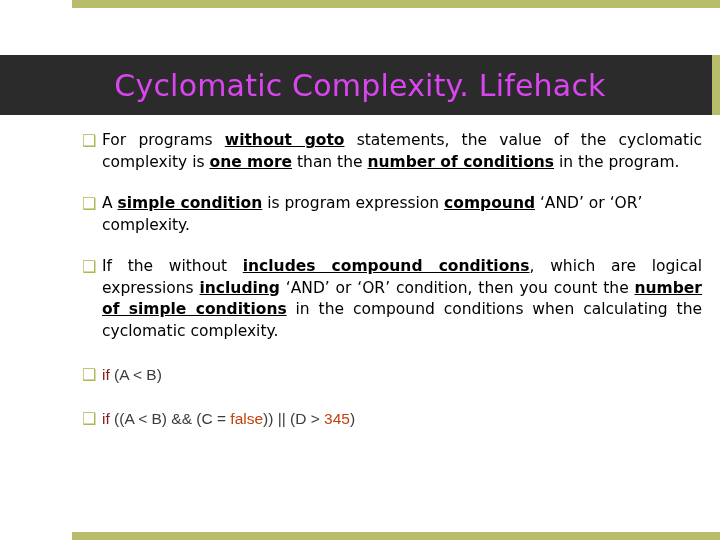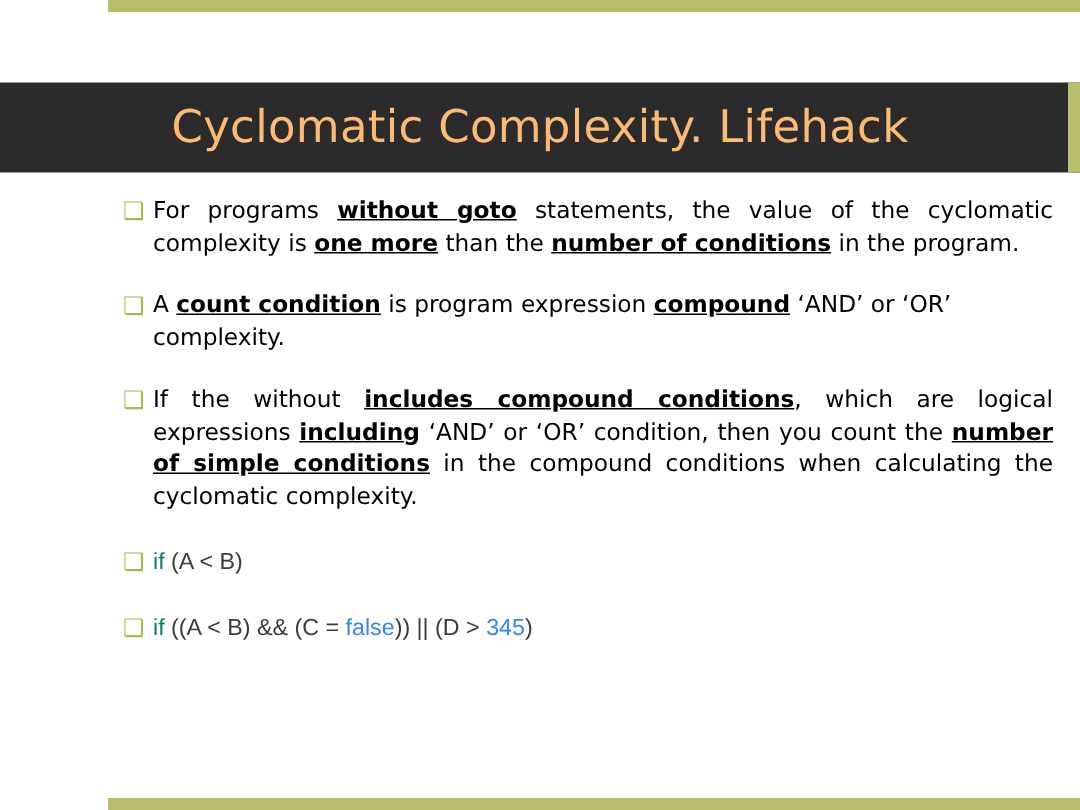--- a/index.html
+++ b/index.html
@@ -48,21 +48,21 @@
     height: 100%;
     background: #b7bd6a;
   }
   .title-text {
     position: absolute;
     left: 0;
     right: 0;
     top: 50%;
     transform: translateY(-50%);
     text-align: center;
-    color: #fdba74;
+    color: #d946ef;
     font-size: 30px;
     font-weight: 400;
     letter-spacing: 0.2px;
     font-family: "DejaVu Sans", sans-serif;
   }
 
   
   .bottom-bar {
     position: absolute;
     left: 72px;
@@ -101,24 +101,24 @@
     font-family: "DejaVu Sans", sans-serif;
   }
   .bullet-text.nojustify {
     text-align: left;
   }
   .u {
     text-decoration: underline;
     font-weight: bold;
   }
   .code-if {
-    color: #0f766e;
+    color: #7f1d1d;
   }
   .code-val {
-    color: #3b82f6;
+    color: #c2410c;
   }
   .code-line {
     color: #3b3b3b;
     font-size: 15.5px;
     line-height: 21.5px;
   }
   .gap-lg { margin-bottom: 20px; }
   .gap-xl { margin-bottom: 22px; }
 </style>
 </head>
@@ -138,21 +138,21 @@
     <div class="bullet-row gap-lg">
       <span class="bullet-glyph">❑</span>
       <span class="bullet-text">
         <span>For programs </span><span class="u">without goto</span><span> statements, the value of the cyclomatic complexity is </span><span class="u">one more</span><span> than the </span><span class="u">number of conditions</span><span> in the program.</span>
       </span>
     </div>
 
     <div class="bullet-row gap-lg">
       <span class="bullet-glyph">❑</span>
       <span class="bullet-text nojustify">
-        <span>A </span><span class="u">count condition</span><span> is program expression </span><span class="u">compound</span><span> ‘AND’ or ‘OR’ complexity.</span>
+        <span>A </span><span class="u">simple condition</span><span> is program expression </span><span class="u">compound</span><span> ‘AND’ or ‘OR’ complexity.</span>
       </span>
     </div>
 
     <div class="bullet-row gap-xl">
       <span class="bullet-glyph">❑</span>
       <span class="bullet-text">
         <span>If the without </span><span class="u">includes compound conditions</span><span>, which are logical expressions </span><span class="u">including</span><span> ‘AND’ or ‘OR’ condition, then you count the </span><span class="u">number of simple conditions</span><span> in the compound conditions when calculating the cyclomatic complexity.</span>
       </span>
     </div>
 

